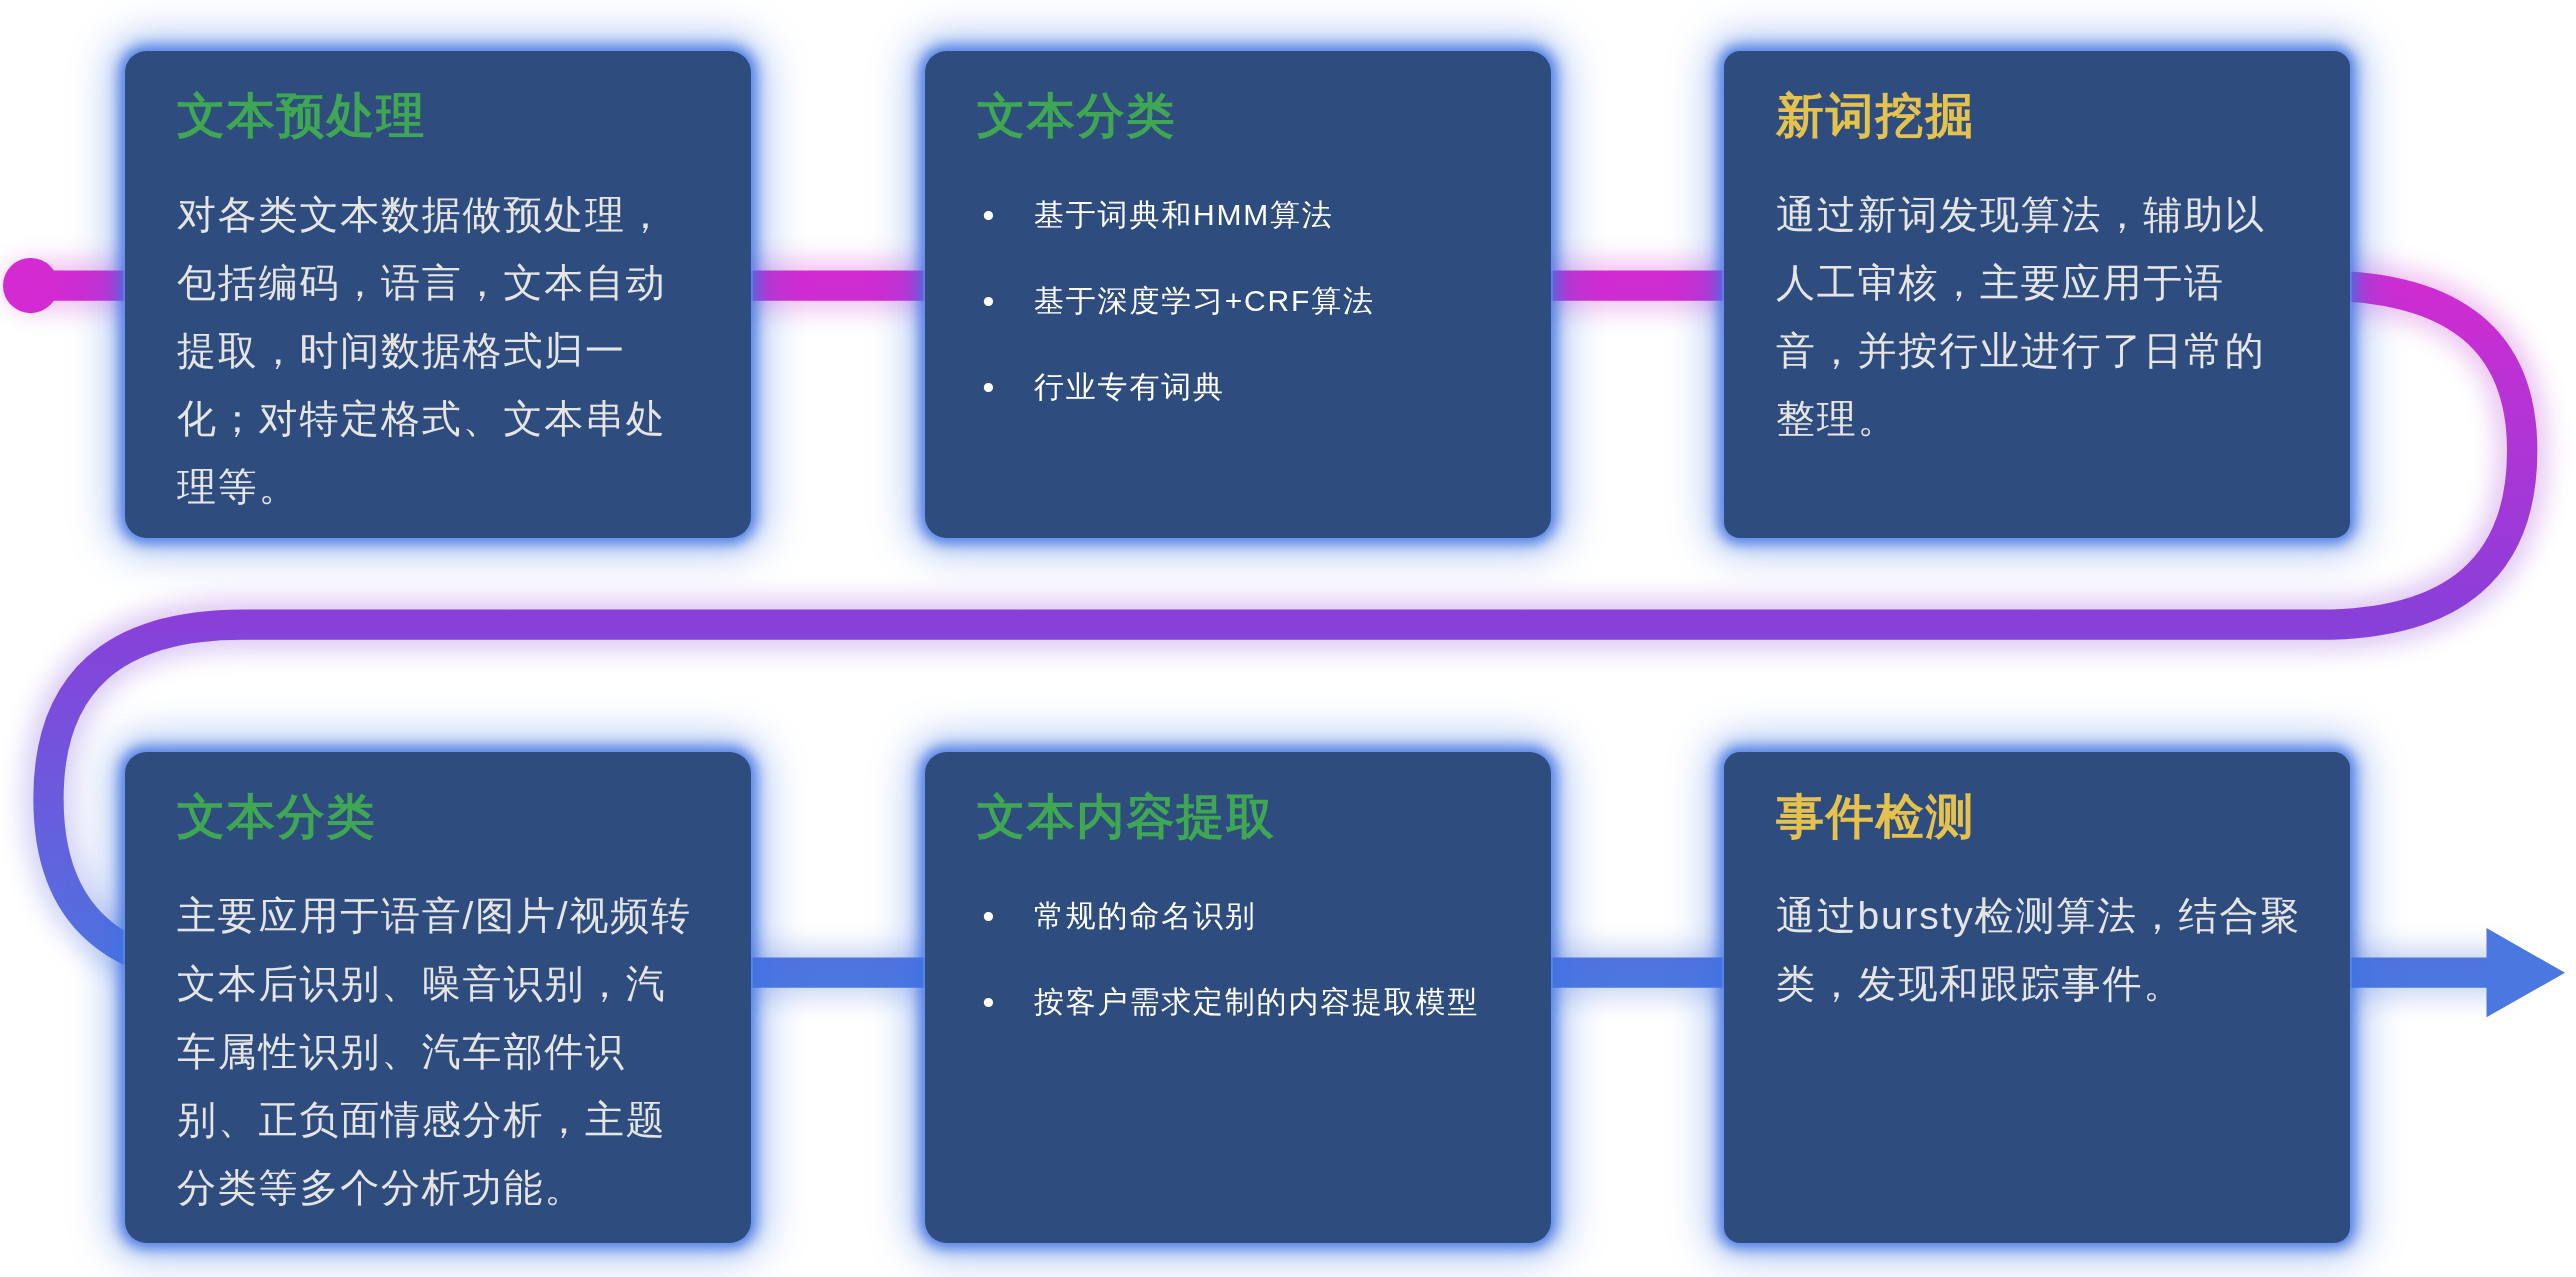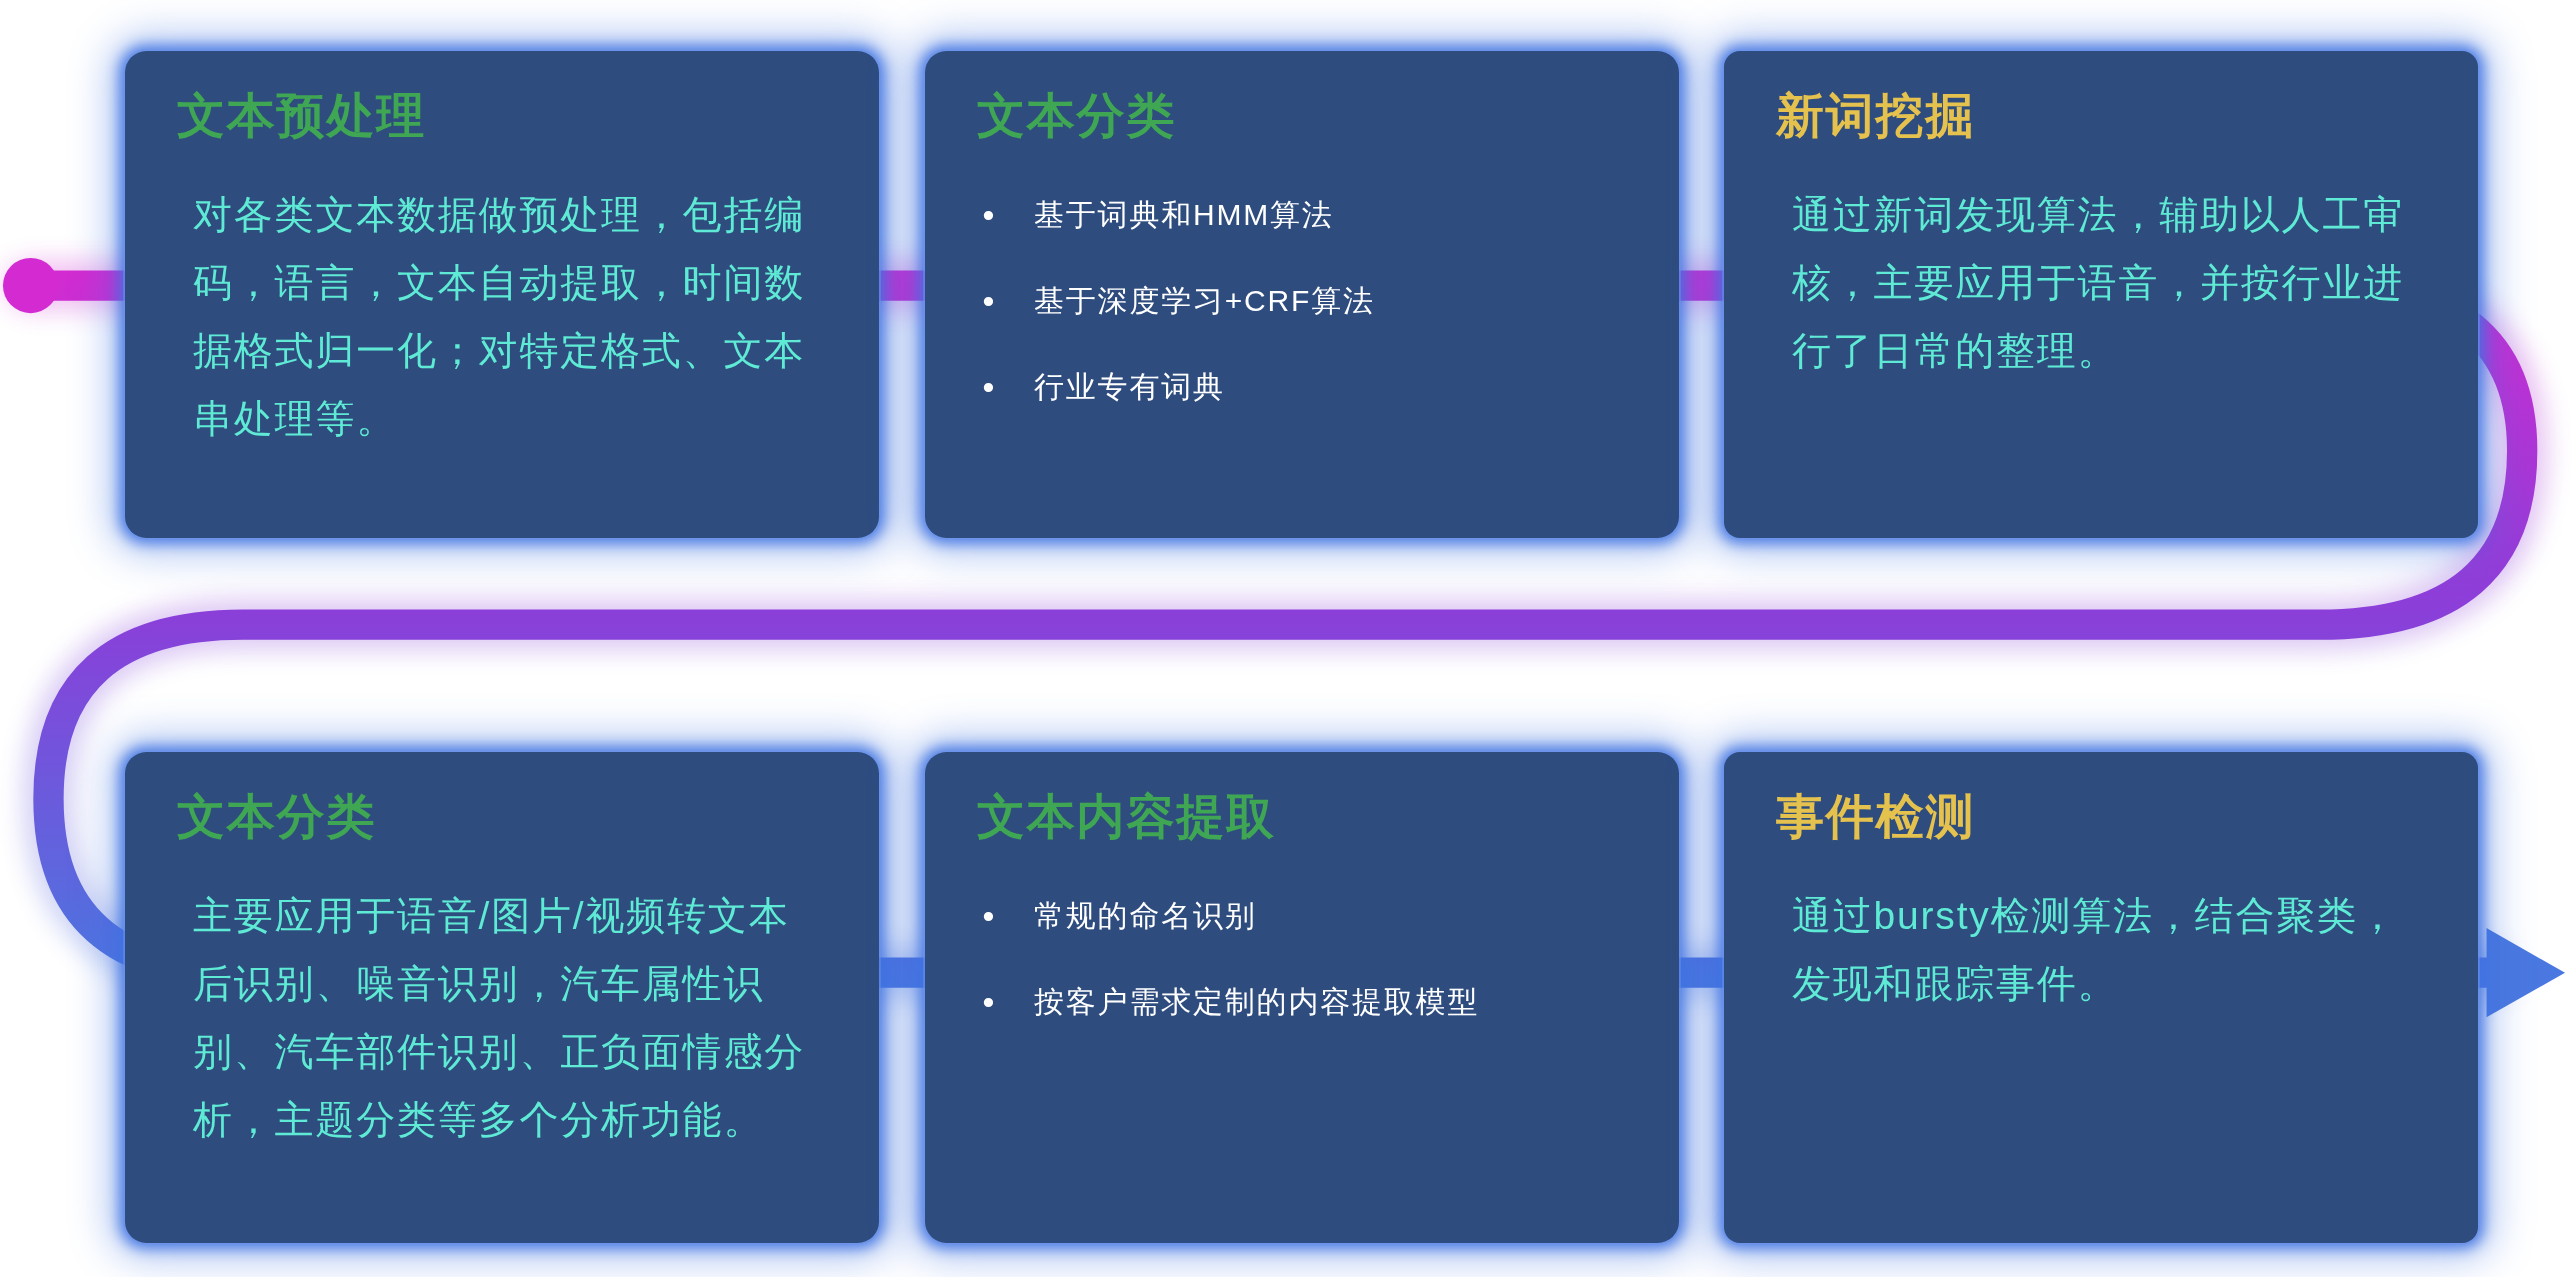--- a/index.html
+++ b/index.html
@@ -37,21 +37,21 @@
     filter: url(#softblur);
   }
   .gs1 { stop-color: var(--flow-start, #d32bd1); }
   .gs2 { stop-color: var(--flow-mid, #8a3fd9); }
   .gs3 { stop-color: var(--flow-end, #4a78e0); }
   .start-dot { fill: var(--flow-start, #d32bd1); }
   .flow-arrow { fill: var(--flow-end, #4a78e0); }
 
   .card {
     position: absolute;
-    width: 754px;
+    width: 626px;
     box-sizing: border-box;
     background: var(--card-bg, #2e4c7e);
     border-radius: 21.4px;
     padding: 36px 48px 32px 52px;
     box-shadow:
       0 0 0 1.8px rgba(110, 150, 235, 0.55),
       0 0 12.5px 5.4px rgba(62, 114, 226, 0.85),
       0 0 39px 16px rgba(62, 114, 226, 0.40);
   }
   .row1 { top: 51px;  height: 487px; }
@@ -64,25 +64,25 @@
     margin: 0 0 36px 0;
     font-size: 48px;
     font-weight: bold;
     letter-spacing: 1.8px;
     line-height: 1.2;
   }
   .title-green  { color: var(--title-green, #3fa653); }
   .title-yellow { color: var(--title-yellow, #e5c24d); }
 
   .card-body {
-    margin: 16px;
+    margin: 0;
     font-size: 39px;
     line-height: 68px;
     letter-spacing: 1.8px;
-    color: #5eead4;
+    color: #e5e5e5;
   }
   ul.bullets {
     list-style: none;
     margin: 0;
     padding: 0;
   }
   ul.bullets li {
     position: relative;
     font-size: 30px;
     line-height: 68px;

